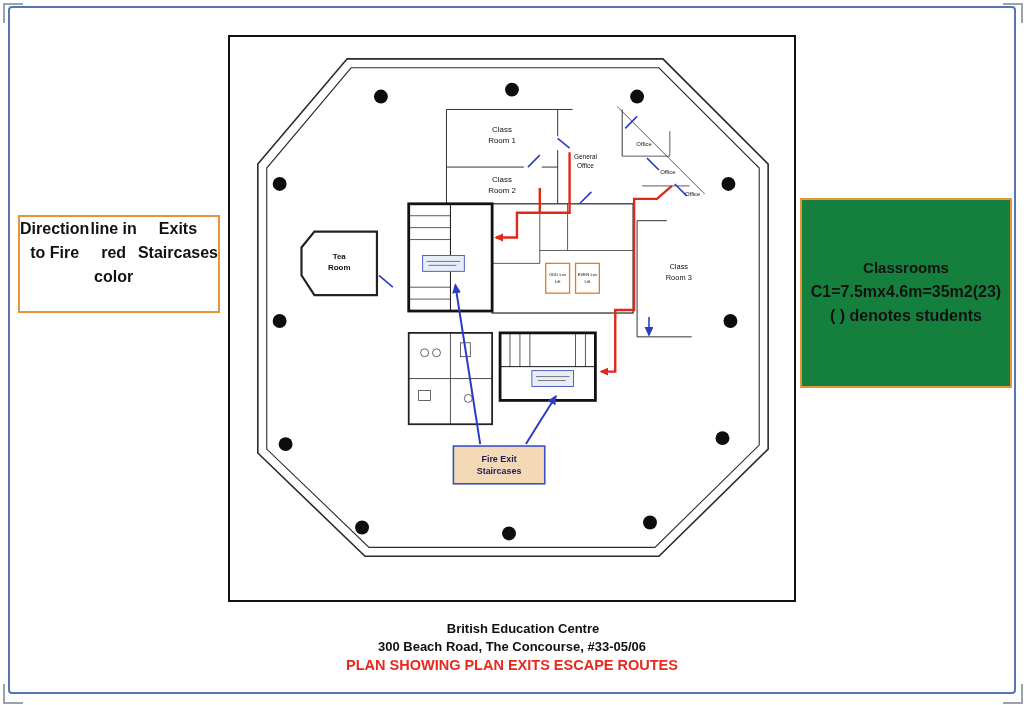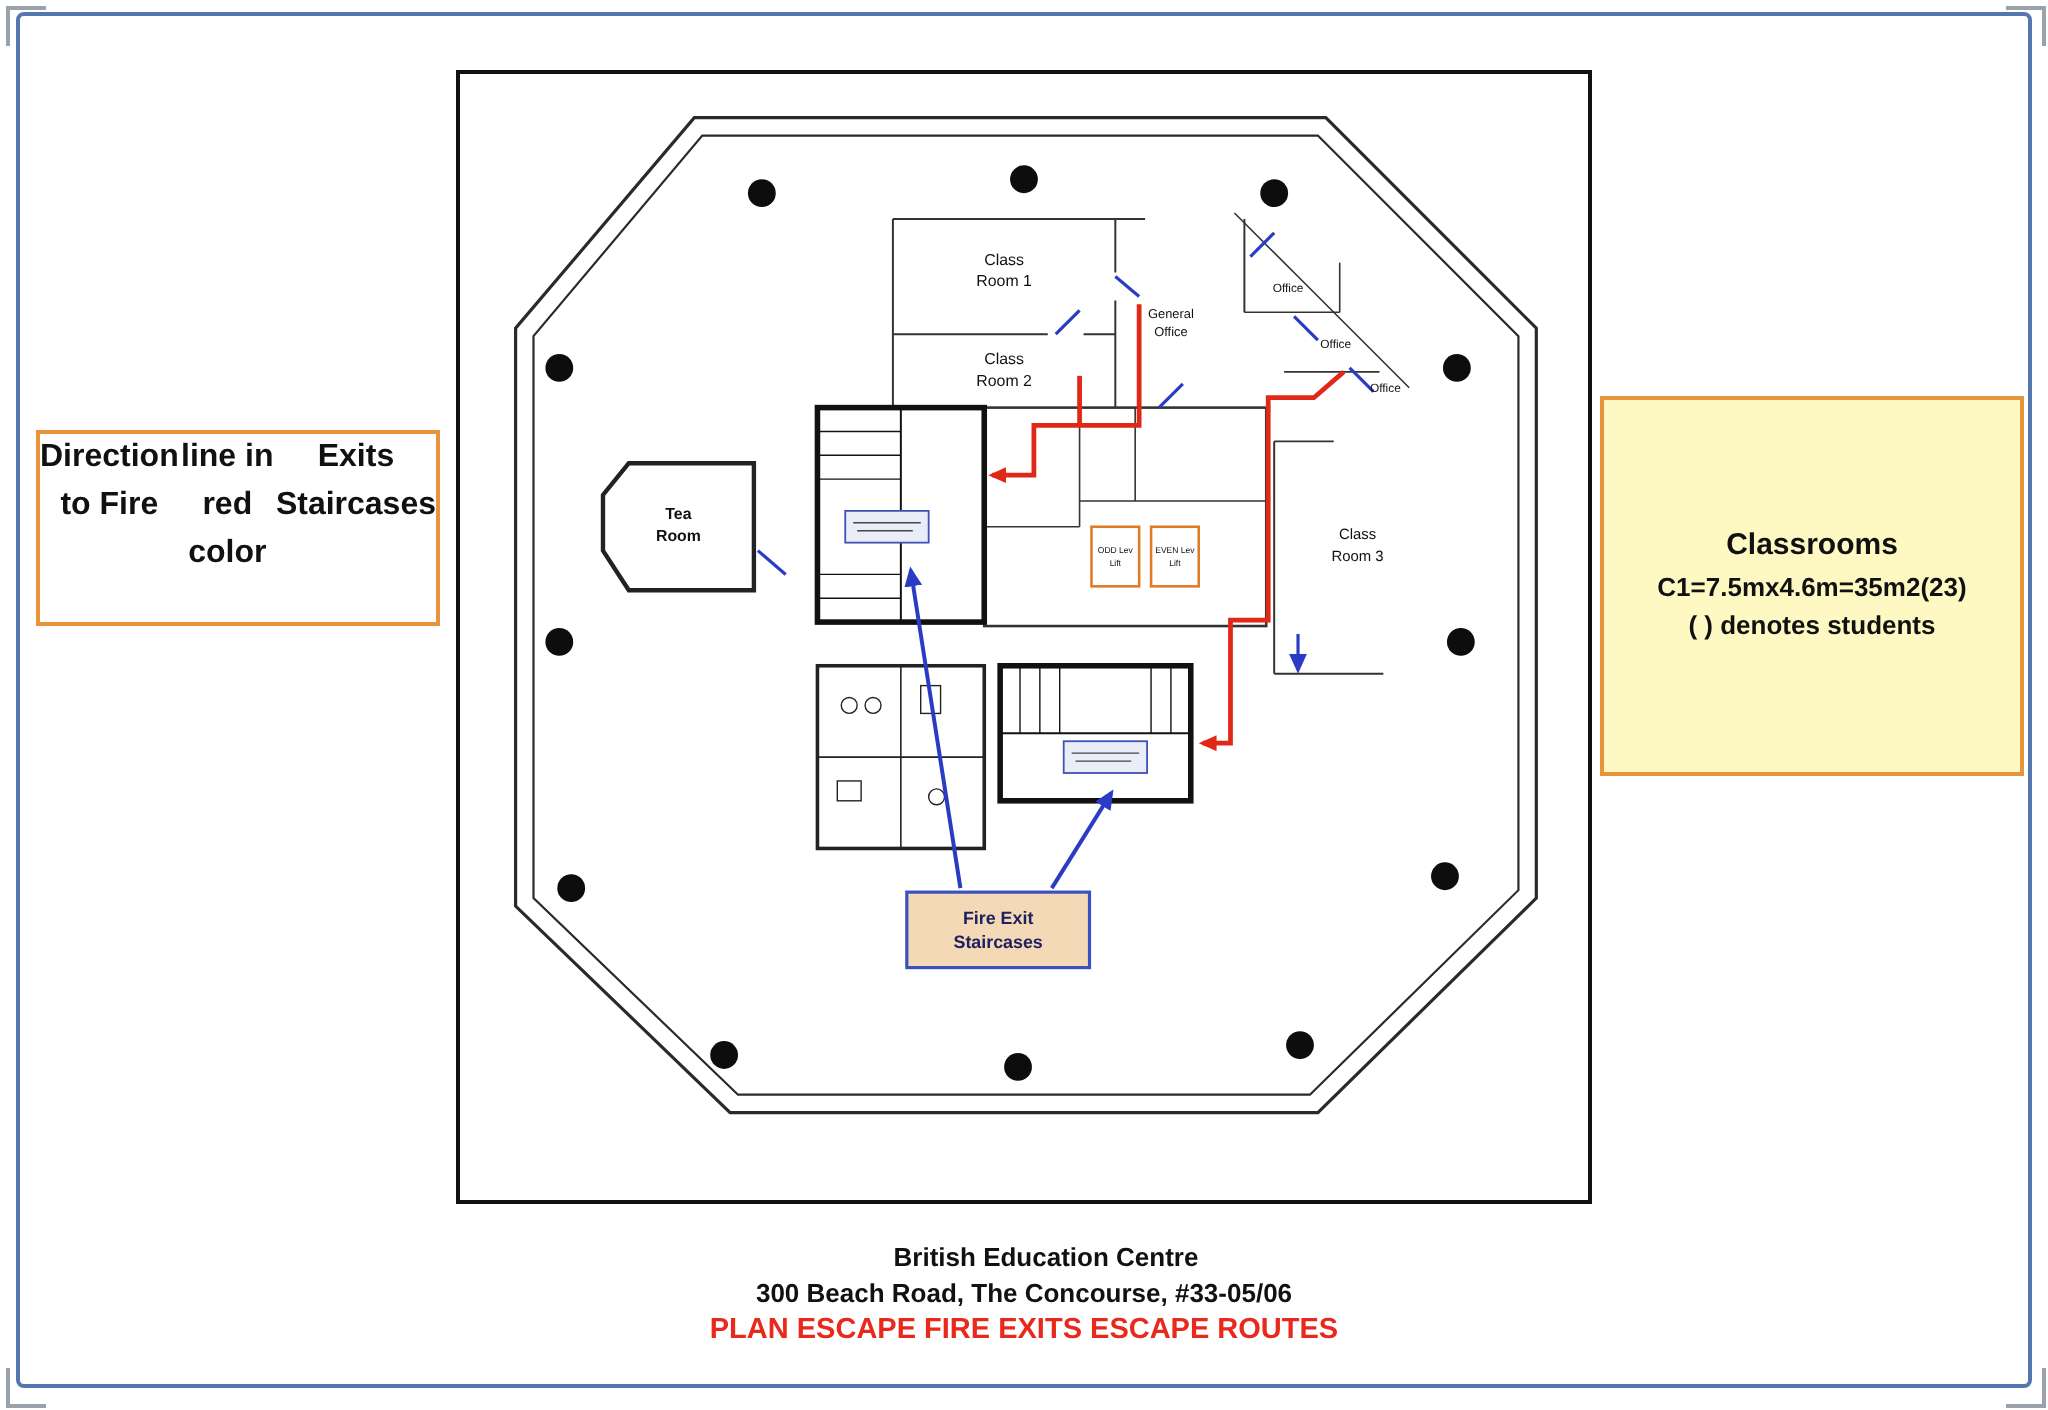--- a/index.html
+++ b/index.html
@@ -10,24 +10,24 @@
   .corner{position:absolute;width:18px;height:18px;}
   .corner.tl{top:3px;left:3px;border-top:2px solid #9aa2ad;border-left:2px solid #9aa2ad;}
   .corner.tr{top:3px;left:1003px;border-top:2px solid #9aa2ad;border-right:2px solid #9aa2ad;}
   .corner.bl{top:684px;left:3px;border-bottom:2px solid #9aa2ad;border-left:2px solid #9aa2ad;}
   .corner.br{top:684px;left:1003px;border-bottom:2px solid #9aa2ad;border-right:2px solid #9aa2ad;}
 
   .left-note{position:absolute;left:18px;top:215px;width:198px;height:94px;
              border:2px solid #e8943a;background:#fff;display:flex;flex-direction:row;
              justify-content:center;text-align:center;font-weight:bold;font-size:16px;line-height:1.5;}
   .right-note{position:absolute;left:800px;top:198px;width:208px;height:186px;
-              border:2px solid #e8943a;background:#fef9c3;display:flex;flex-direction:column;
+              border:2px solid #e8943a;background:#15803d;display:flex;flex-direction:column;
               justify-content:center;text-align:center;font-weight:bold;}
   .right-note .rn-title{font-size:15px;margin-bottom:4px;}
-  .right-note .rn-line{font-size:13px;line-height:1.45;}
+  .right-note .rn-line{font-size:16px;line-height:1.45;}
 
   .plan{position:absolute;left:228px;top:35px;width:564px;height:563px;
         border:2px solid #111;background:#ffffff;}
   .plan svg{display:block;}
 
   .footer{position:absolute;left:0;top:620px;width:1024px;text-align:center;font-weight:bold;}
   .footer .f1{font-size:13px;line-height:1.35;margin-left:22px;}
   .footer .f2{font-size:13px;line-height:1.35;}
   .footer .f3{font-size:14.5px;line-height:1.5;color:#e8291c;}
 
@@ -189,16 +189,16 @@
         <text x="330" y="248" text-anchor="middle" font-size="4.3">Lift</text>
         <text x="360" y="241" text-anchor="middle" font-size="4.3">EVEN Lev</text>
         <text x="360" y="248" text-anchor="middle" font-size="4.3">Lift</text>
       </g>
     </svg>
   </div>
 
   <div class="footer">
     <div class="f1">British Education Centre</div>
     <div class="f2">300 Beach Road, The Concourse, #33-05/06</div>
-    <div class="f3">PLAN ESCAPE FIRE EXITS ESCAPE ROUTES</div>
+    <div class="f3">PLAN SHOWING PLAN EXITS ESCAPE ROUTES</div>
   </div>
 
 </div>
 
 </body></html>

